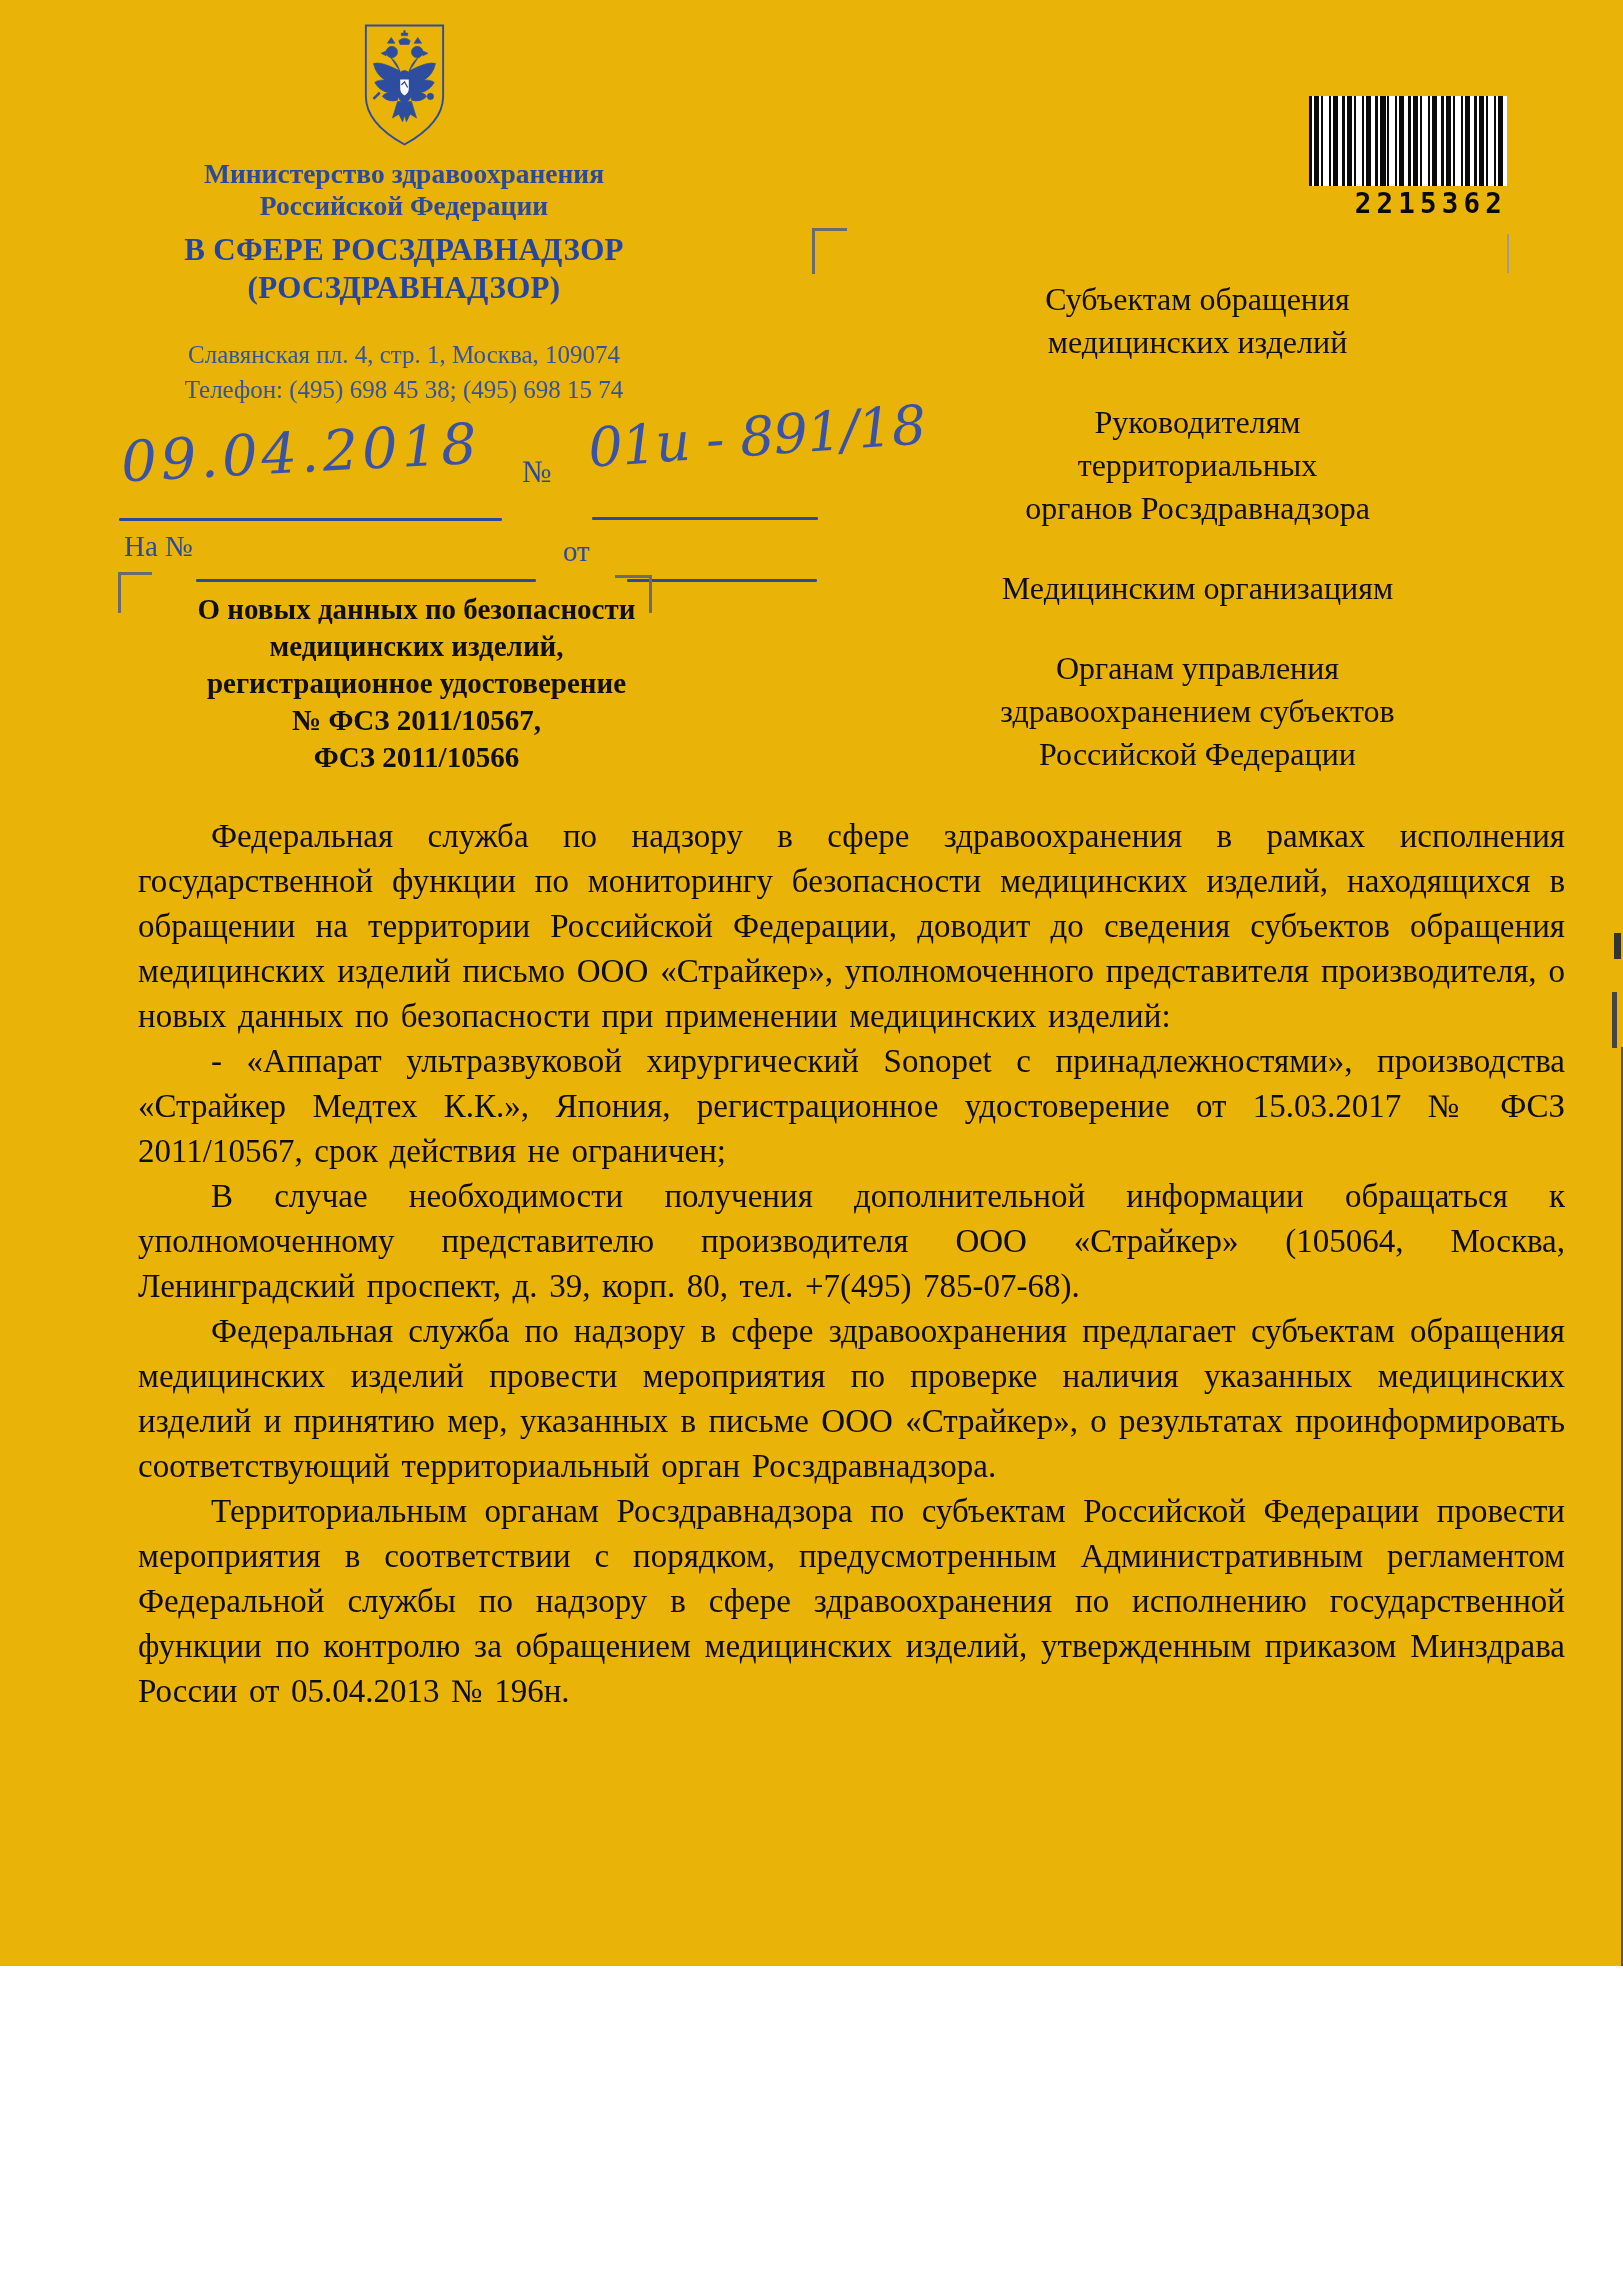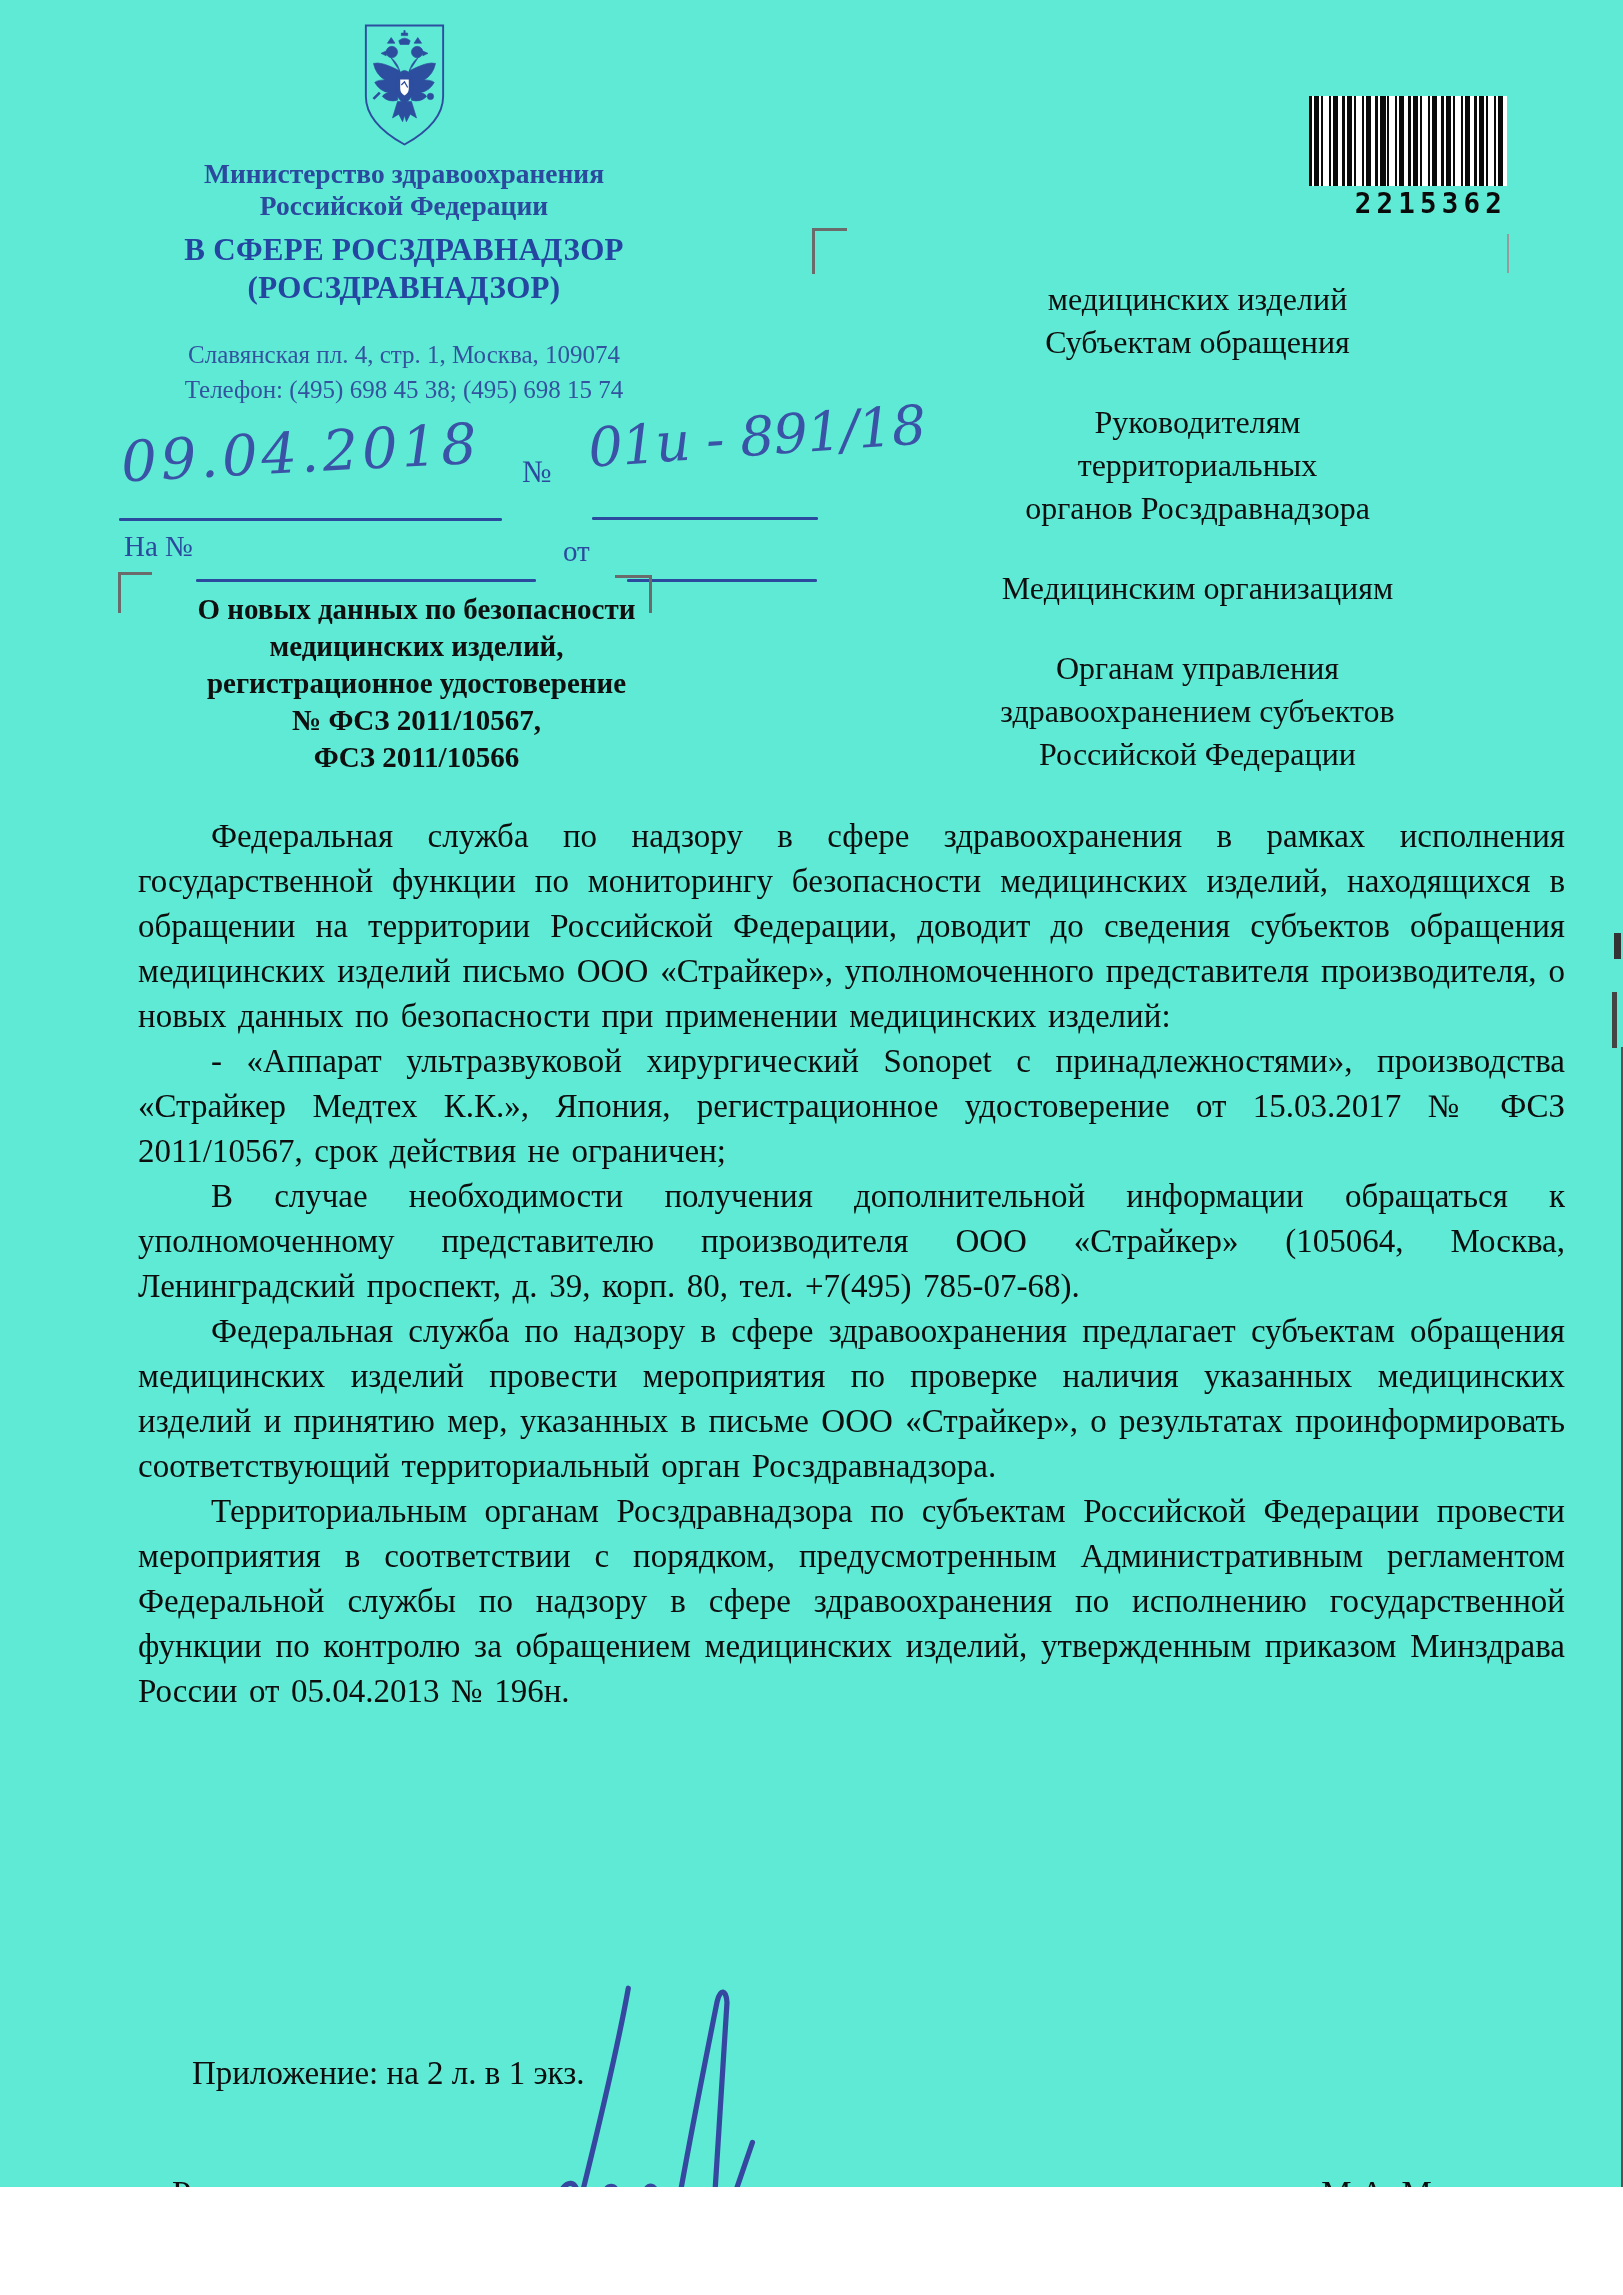--- a/index.html
+++ b/index.html
@@ -1,19 +1,19 @@
 <!DOCTYPE html>
 <html style="font-size:10.5px"><head>
 <meta charset="utf-8">
 <style>
   html,body{margin:0;padding:0;background:#ffffff;}
   .page{
     position:relative;
-    width:1624px;height:2187px;
-    background:#5eead4;
+    width:1624px;height:1966px;
+    background:#eab308;
     overflow:hidden;
     font-family:"Liberation Serif","DejaVu Serif",serif;
     color:#111;
   }
   
   .lh-col{position:absolute;left:62px;top:19.6px;width:684px;text-align:center;}
   .emblem{display:inline-block;width:95px;height:130px;}
   .ministry{margin-top:6.5px;font-weight:bold;font-size:27.5px;line-height:32px;color:#2b4a9e;}
   .service{margin-top:9.2px;font-weight:bold;font-size:31px;line-height:38px;color:#2446a0;letter-spacing:0.3px;}
   .addr{margin-top:30px;font-size:25px;line-height:35px;color:#33539f;}
@@ -131,22 +131,22 @@
   <div class="subject" id="subject-block">
       <div class="subject-line">О новых данных по безопасности</div>
       <div class="subject-line">медицинских изделий,</div>
       <div class="subject-line">регистрационное удостоверение</div>
       <div class="subject-line">№ ФСЗ 2011/10567,</div>
       <div class="subject-line">ФСЗ 2011/10566</div>
     </div>
 
   <div class="recipients" id="recipients-block">
       <div class="recipient-block">
+        <div class="recipient-line">Субъектам обращения</div>
         <div class="recipient-line">медицинских изделий</div>
-        <div class="recipient-line">Субъектам обращения</div>
       </div>
       <div class="recipient-block">
         <div class="recipient-line">Руководителям</div>
         <div class="recipient-line">территориальных</div>
         <div class="recipient-line">органов Росздравнадзора</div>
       </div>
       <div class="recipient-block">
         <div class="recipient-line">Медицинским организациям</div>
       </div>
       <div class="recipient-block">

